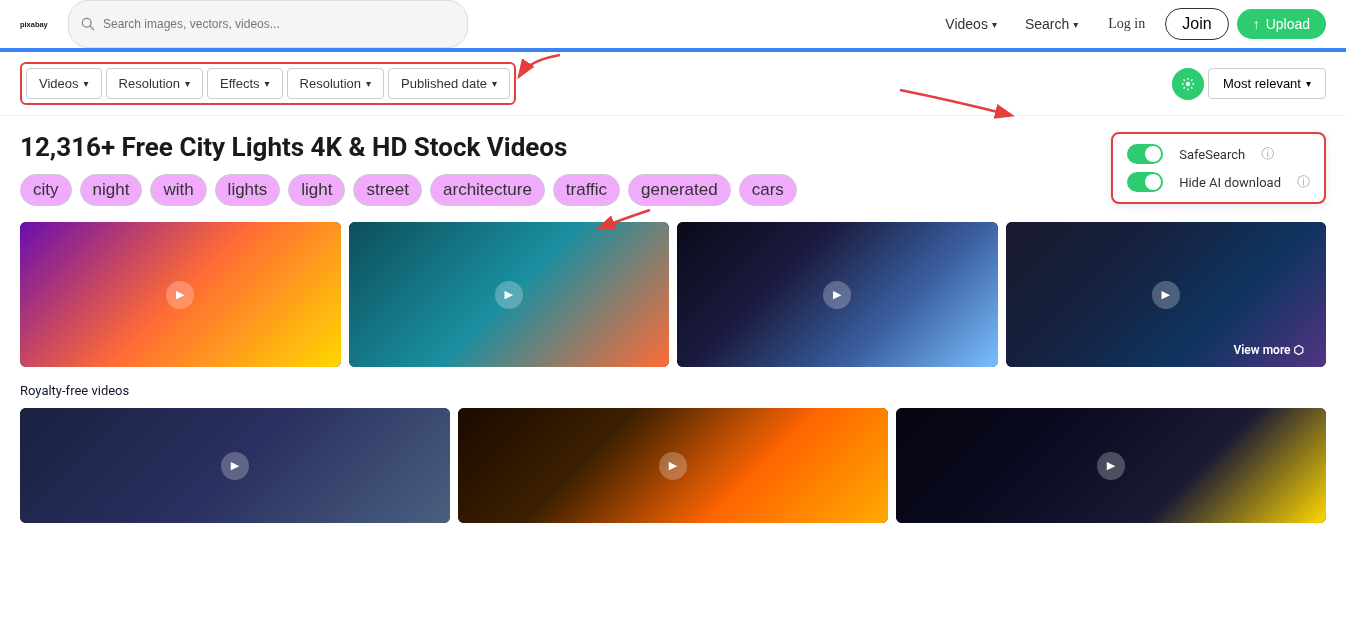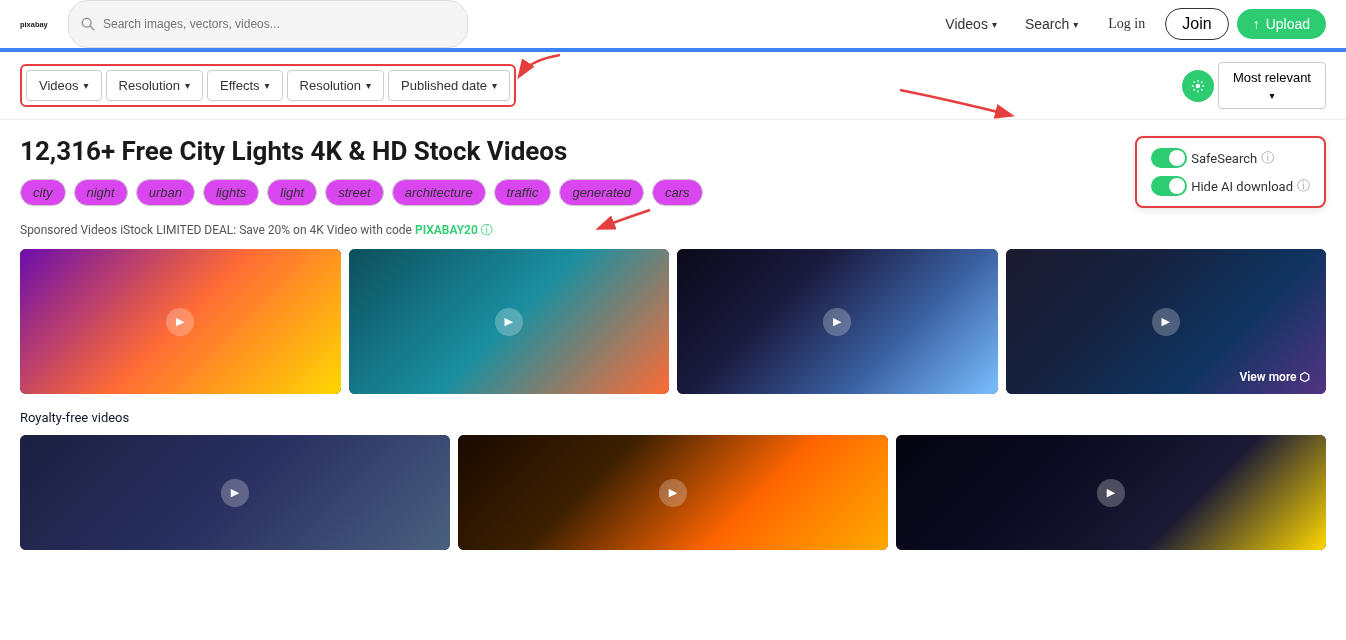--- a/index.html
+++ b/index.html
@@ -50,53 +50,53 @@
     .filter-group-box {
       display: flex; align-items: center; gap: 4px;
       border: 2.5px solid #e53e3e; border-radius: 6px; padding: 4px;
     }
     .settings-icon-btn {
       margin-left: auto; width: 32px; height: 32px; border-radius: 50%;
       background: #2ecc71; border: none; cursor: pointer; display: flex; align-items: center; justify-content: center;
     }
     .sort-btn {
       display: flex; align-items: center; gap: 5px; padding: 7px 14px;
-      border: 1px solid #ccc; border-radius: 4px; background: #fff; cursor: pointer; font-size: 13px; flex-direction: column;
+      border: 1px solid #ccc; border-radius: 4px; background: #fff; cursor: pointer; font-size: 13px;
     }
 
     
     .main-content { padding: 16px 20px; position: relative; }
     .page-title { font-size: 26px; font-weight: 700; color: #1a1a1a; margin-bottom: 12px; }
     .page-subtitle { font-size: 13px; color: #666; margin-bottom: 14px; }
 
     
     .safesearch-panel {
       position: absolute; top: 16px; right: 20px;
       border: 2px solid #e53e3e; border-radius: 8px; padding: 10px 14px;
       background: #fff; box-shadow: 0 2px 8px rgba(0,0,0,0.1); z-index: 20;
       min-width: 190px;
     }
-    .toggle-row { display: flex; align-items: center; gap: 4px; margin-bottom: 8px; }
+    .toggle-row { display: flex; align-items: center; gap: 16px; margin-bottom: 8px; }
     .toggle-row:last-child { margin-bottom: 0; }
     .toggle {
       width: 36px; height: 20px; border-radius: 10px; background: #2ecc71;
       position: relative; cursor: pointer; flex-shrink: 0;
     }
     .toggle::after {
       content: ''; position: absolute; top: 2px; right: 2px;
       width: 16px; height: 16px; border-radius: 50%; background: #fff;
     }
     .toggle-label { font-size: 13px; color: #333; }
     .info-icon { color: #aaa; font-size: 13px; cursor: pointer; }
 
     
     .tags-row { display: flex; align-items: center; gap: 8px; flex-wrap: wrap; margin-bottom: 16px; }
     .tag {
       padding: 5px 12px; border: 1px solid #ccc; border-radius: 20px;
-      font-size: 13px; color: #333; cursor: pointer; background: #d946ef; font-style: italic;
+      font-size: 17px; color: #333; cursor: pointer; background: #f0abfc;
     }
     .tags-next-btn {
       width: 28px; height: 28px; border-radius: 50%; border: 1px solid #ccc;
       background: #fff; cursor: pointer; display: flex; align-items: center; justify-content: center;
       font-size: 13px; margin-left: auto;
     }
 
     
     .sponsored-bar { font-size: 12px; color: #555; margin-bottom: 10px; }
     .sponsored-bar a { color: #2ecc71; text-decoration: none; font-weight: 600; }
@@ -111,21 +111,21 @@
     .video-thumb-inner {
       width: 100%; height: 100%; display: flex; align-items: center; justify-content: center;
       position: relative; overflow: hidden;
     }
     .play-icon {
       position: absolute; width: 28px; height: 28px; border-radius: 50%;
       background: rgba(255,255,255,0.25); display: flex; align-items: center; justify-content: center;
       color: #fff; font-size: 11px;
     }
     .view-more-overlay {
-      position: absolute; bottom: 10px; right: 16px;
+      position: absolute; bottom: 10px; right: 22px;
       color: #fff; font-size: 12px; font-weight: 600; margin-top: 20px;
     }
 
     
     .thumb-purple { background: linear-gradient(135deg, #6a0dad, #ff6b35, #ffd700); }
     .thumb-teal { background: linear-gradient(135deg, #0d4f5c, #1a8fa0, #ff6b35); }
     .thumb-dark-blue { background: linear-gradient(135deg, #0a0a1a, #1a1a3e, #3a5fa0, #7abfff); }
     .thumb-city { background: linear-gradient(135deg, #1a1a2e, #16213e, #0f3460, #533483); }
 
     .section-label { font-size: 13px; color: #0f172a; margin-bottom: 10px; font-weight: 400; }
@@ -243,35 +243,31 @@
       <span class="info-icon">ⓘ</span>
     </div>
   </div>
 
   <h1 class="page-title">12,316+ Free City Lights 4K &amp; HD Stock Videos</h1>
 
   <div class="tags-row" id="tags-container">
 
     <button class="tag">city</button>
       <button class="tag">night</button>
-      <button class="tag">urban</button>
+      <button class="tag">with</button>
       <button class="tag">lights</button>
       <button class="tag">light</button>
       <button class="tag">street</button>
       <button class="tag">architecture</button>
       <button class="tag">traffic</button>
       <button class="tag">generated</button>
       <button class="tag">cars</button>
       <button class="tags-next-btn">›</button>
   </div>
 
-  <div class="sponsored-bar">
-    <span>Sponsored Videos iStock LIMITED DEAL: Save 20% on 4K Video with code </span><a href="#">PIXABAY20</a>
-    <span class="info"> ⓘ</span>
-  </div>
 
   <div class="video-grid-sponsored" id="sponsored-grid">
 
   <div class="video-thumb">
         <div class="video-thumb-inner thumb-purple" style="width: 100%; height: 100%;">
           <div class="play-icon">▶</div>
         </div>
       </div>
       <div class="video-thumb">
         <div class="video-thumb-inner thumb-teal" style="width: 100%; height: 100%;">

